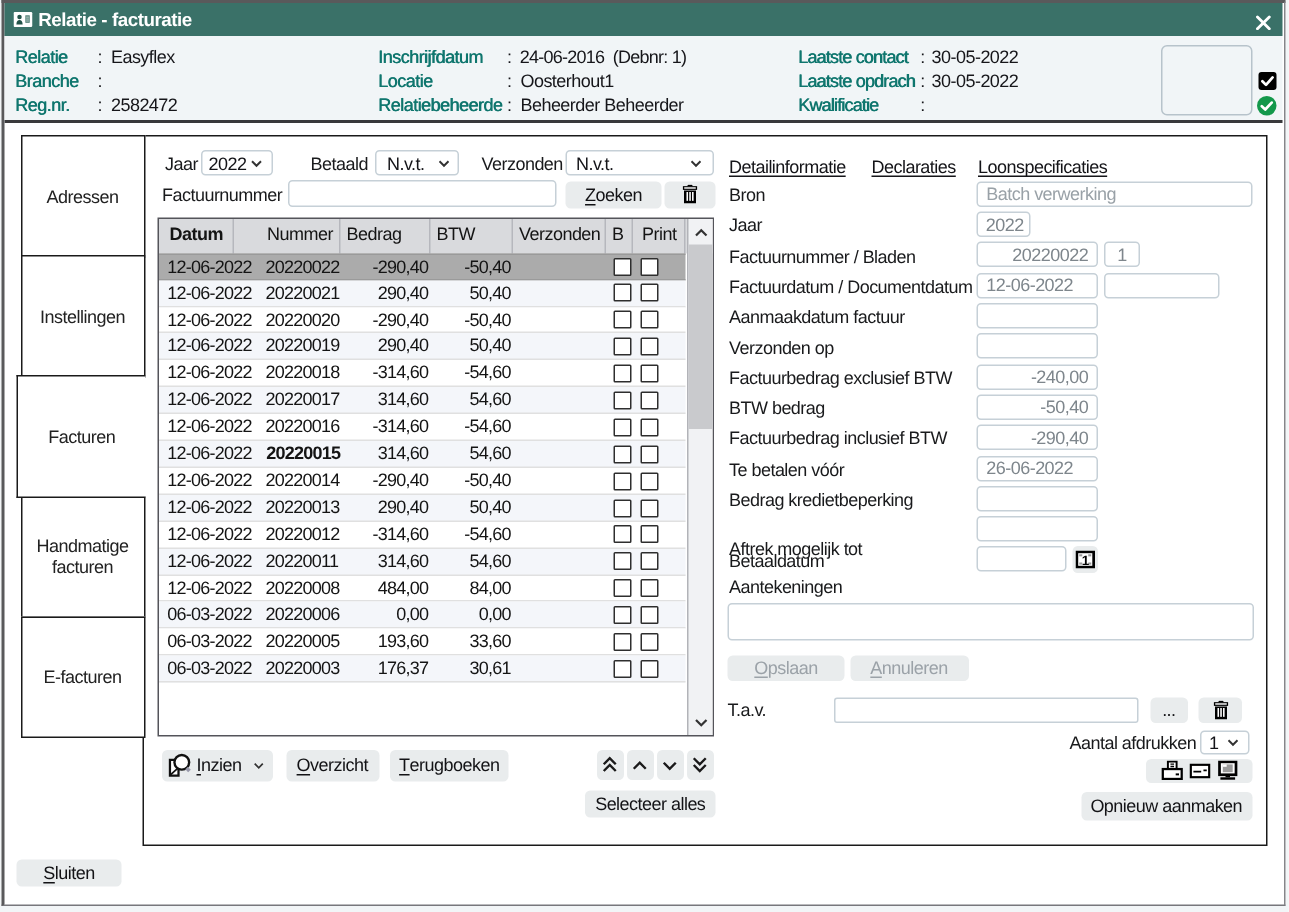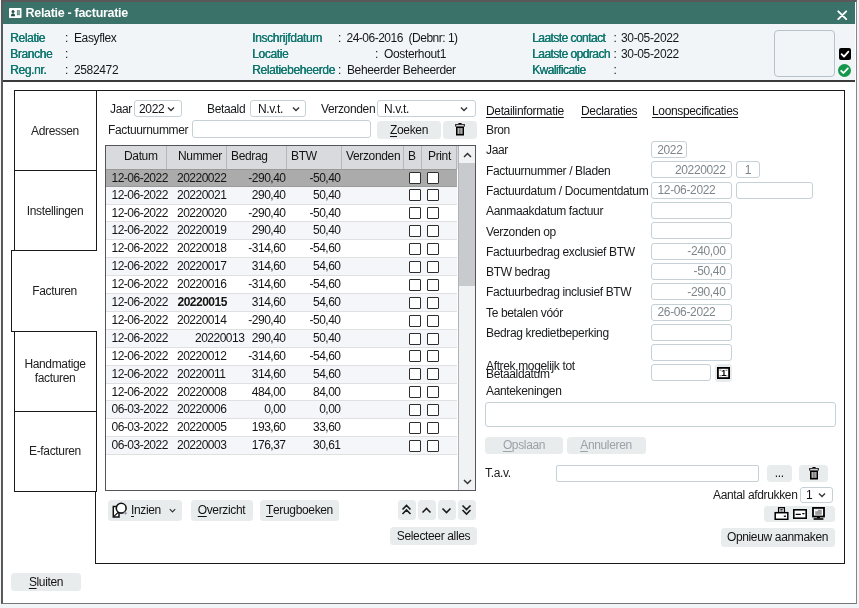--- a/index.html
+++ b/index.html
@@ -61,21 +61,21 @@
   <div class="hdr">
     <span class="hl" style="left:7px;top:7px;">Relatie</span>
       <span class="hv" style="left:62px;top:7px;">:&nbsp;&nbsp;Easyflex</span>
     <span class="hl" style="left:7px;top:23px;">Branche</span>
       <span class="hv" style="left:62px;top:23px;">:</span>
     <span class="hl" style="left:7px;top:39px;">Reg.nr.</span>
       <span class="hv" style="left:62px;top:39px;">:&nbsp;&nbsp;2582472</span>
     <span class="hl" style="left:249px;top:7px;">Inschrijfdatum</span>
       <span class="hv" style="left:335px;top:7px;letter-spacing:-0.5px;">:&nbsp;&nbsp;24-06-2016&nbsp;&nbsp;(Debnr: 1)</span>
     <span class="hl" style="left:249px;top:23px;">Locatie</span>
-      <span class="hv" style="left:335px;top:23px;margin-left:37px;">:&nbsp;&nbsp;Oosterhout1</span>
+      <span class="hv" style="left:335px;top:23px;">:&nbsp;&nbsp;Oosterhout1</span>
     <span class="hl" style="left:249px;top:39px;">Relatiebeheerde</span>
       <span class="hv" style="left:335px;top:39px;">:&nbsp;&nbsp;Beheerder Beheerder</span>
     <span class="hl" style="left:529px;top:7px;letter-spacing:-0.55px;">Laatste contact</span>
       <span class="hv" style="left:610.5px;top:7px;">:</span>
       <span class="hv" style="left:618px;top:7px;">30-05-2022</span>
     <span class="hl" style="left:529px;top:23px;letter-spacing:-0.55px;">Laatste opdrach</span>
       <span class="hv" style="left:610.5px;top:23px;">:</span>
       <span class="hv" style="left:618px;top:23px;">30-05-2022</span>
     <span class="hl" style="left:529px;top:39px;letter-spacing:-0.55px;">Kwalificatie</span>
       <span class="hv" style="left:610.5px;top:39px;">:</span>
@@ -124,21 +124,21 @@
         <rect x="1.15" y="1.85" width="7.7" height="0.95" fill="#fff"></rect>
         <rect x="1.0" y="4.0" width="8.0" height="8.5" fill="#000"></rect>
         <rect x="2.65" y="5.0" width="1.05" height="5.9" fill="#fff"></rect>
         <rect x="4.5" y="5.0" width="1.05" height="5.9" fill="#fff"></rect>
         <rect x="6.35" y="5.0" width="1.05" height="5.9" fill="#fff"></rect>
       </svg>
   </div>
 
   <div class="tbl">
     <div class="thead"></div>
-    <span class="th" style="left:12px;width:49px;padding-left:6.5px;">Datum</span>
+    <span class="th" style="left:1px;width:49px;padding-left:6.5px;font-weight:bold;">Datum</span>
     <span class="th" style="left:68.5px;width:53px;">Nummer</span>
     <span class="th" style="left:121.5px;width:60px;">Bedrag</span>
     <span class="th" style="left:181.5px;width:55px;">BTW</span>
     <span class="th" style="left:236.5px;width:62px;">Verzonden</span>
     <span class="th" style="left:298.5px;width:18px;">B</span>
     <span class="th" style="left:316.5px;width:35px;padding-left:6px;">Print</span>
 
     <div class="abs" style="left:352.2px;top:0;width:17.1px;height:344.2px;background:#f1f2f4;border-left:1px solid #b2b3b8;"></div>
     <div class="abs" style="left:353.2px;top:17px;width:16.1px;height:123px;background:#c9cacd;"></div>
     <svg class="abs" style="left:357px;top:5px;" width="9" height="8" viewBox="0 0 9 8">
@@ -215,21 +215,21 @@
     <div class="row" style="top:166.4px;background:#ffffff;border-bottom:1px solid #e0e0e0;">
       <span class="cell" style="left:6px;">12-06-2022</span>
       <span class="cell" style="left:71.5px;">20220014</span>
       <span class="cell" style="right:171px;">-290,40</span>
       <span class="cell" style="right:116px;">-50,40</span>
       <span class="cb" style="left:303px;"></span>
       <span class="cb" style="left:321.5px;"></span>
     </div>
     <div class="row" style="top:184.3px;background:#f4f6fa;border-bottom:1px solid #e0e0e0;">
       <span class="cell" style="left:6px;">12-06-2022</span>
-      <span class="cell" style="left:71.5px;margin-left:18px;">20220013</span>
+      <span class="cell" style="left:71.5px;">20220013</span>
       <span class="cell" style="right:171px;">290,40</span>
       <span class="cell" style="right:116px;">50,40</span>
       <span class="cb" style="left:303px;"></span>
       <span class="cb" style="left:321.5px;"></span>
     </div>
     <div class="row" style="top:202.2px;background:#ffffff;border-bottom:1px solid #e0e0e0;">
       <span class="cell" style="left:6px;">12-06-2022</span>
       <span class="cell" style="left:71.5px;">20220012</span>
       <span class="cell" style="right:171px;">-314,60</span>
       <span class="cell" style="right:116px;">-54,60</span>
@@ -313,20 +313,21 @@
         <path d="M1.5 1.5 L5.5 5.5 L9.5 1.5 M1.5 6 L5.5 10 L9.5 6" stroke="#1a1a1a" stroke-width="1.6" fill="none"></path>
       </svg>
     </div>
   <div class="btn" style="left:390px;top:527px;width:87px;height:17.5px;">Selecteer alles</div>
 
   <span class="rlink" style="left:486px;">Detailinformatie</span>
   <span class="rlink" style="left:581px;">Declaraties</span>
   <span class="rlink" style="left:652px;">Loonspecificaties</span>
 
   <span class="lbl" style="left:486px;top:123px;">Bron</span>
+  <div class="field" style="left:650.5px;top:120.8px;width:184.5px;height:17px;padding-left:6px;color:#99a1a7;">Batch verwerking</div>
   <span class="lbl" style="left:486px;top:143.3px;">Jaar</span>
   <div class="field" style="left:650.5px;top:141.1px;width:36px;height:17px;justify-content:flex-end;padding-right:3px;">2022</div>
   <span class="lbl" style="left:486px;top:163.6px;">Factuurnummer / Bladen</span>
   <div class="field" style="left:650.5px;top:161.4px;width:81px;height:17px;justify-content:flex-end;padding-right:5px;">20220022</div>
   <div class="field" style="left:736px;top:161.4px;width:24px;height:17px;justify-content:center;">1</div>
   <span class="lbl" style="left:486px;top:183.9px;">Factuurdatum / Documentdatum</span>
   <div class="field" style="left:650.5px;top:181.7px;width:81px;height:17px;padding-left:6px;">12-06-2022</div>
   <div class="field" style="left:736px;top:181.7px;width:77px;height:17px;"></div>
   <span class="lbl" style="left:486px;top:204.2px;">Aanmaakdatum factuur</span>
   <div class="field" style="left:650.5px;top:202px;width:81px;height:17px;"></div>

